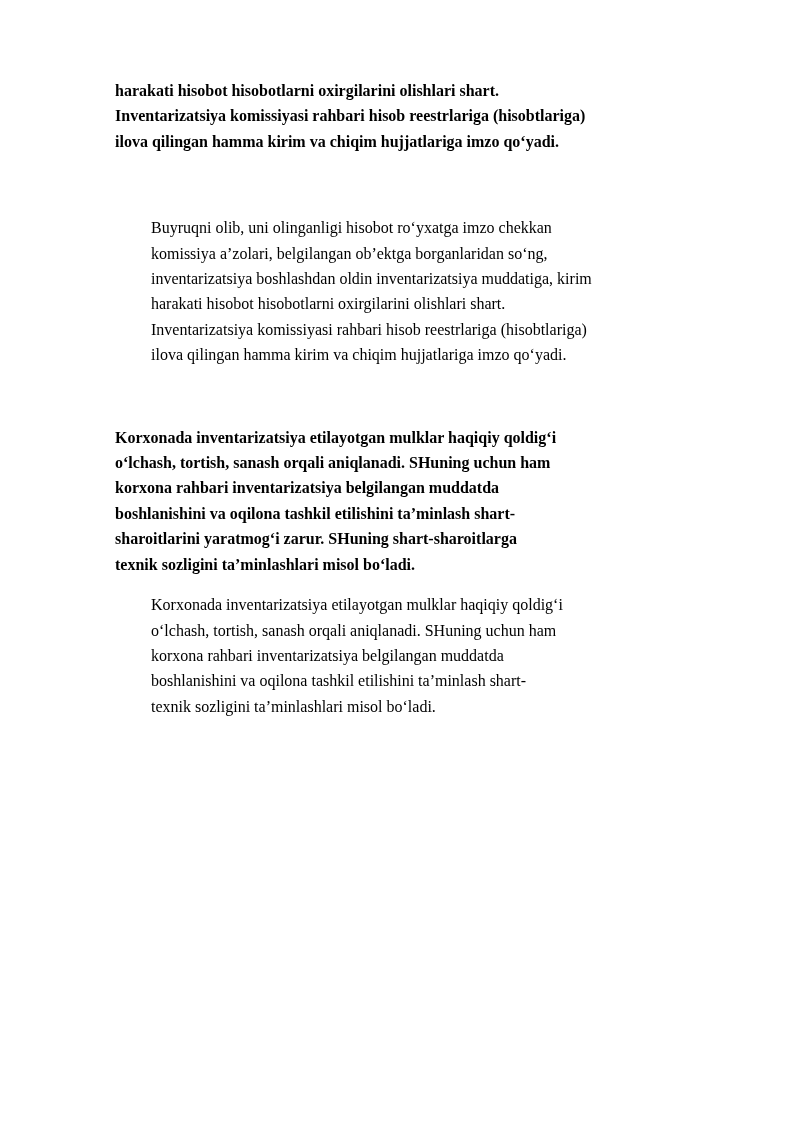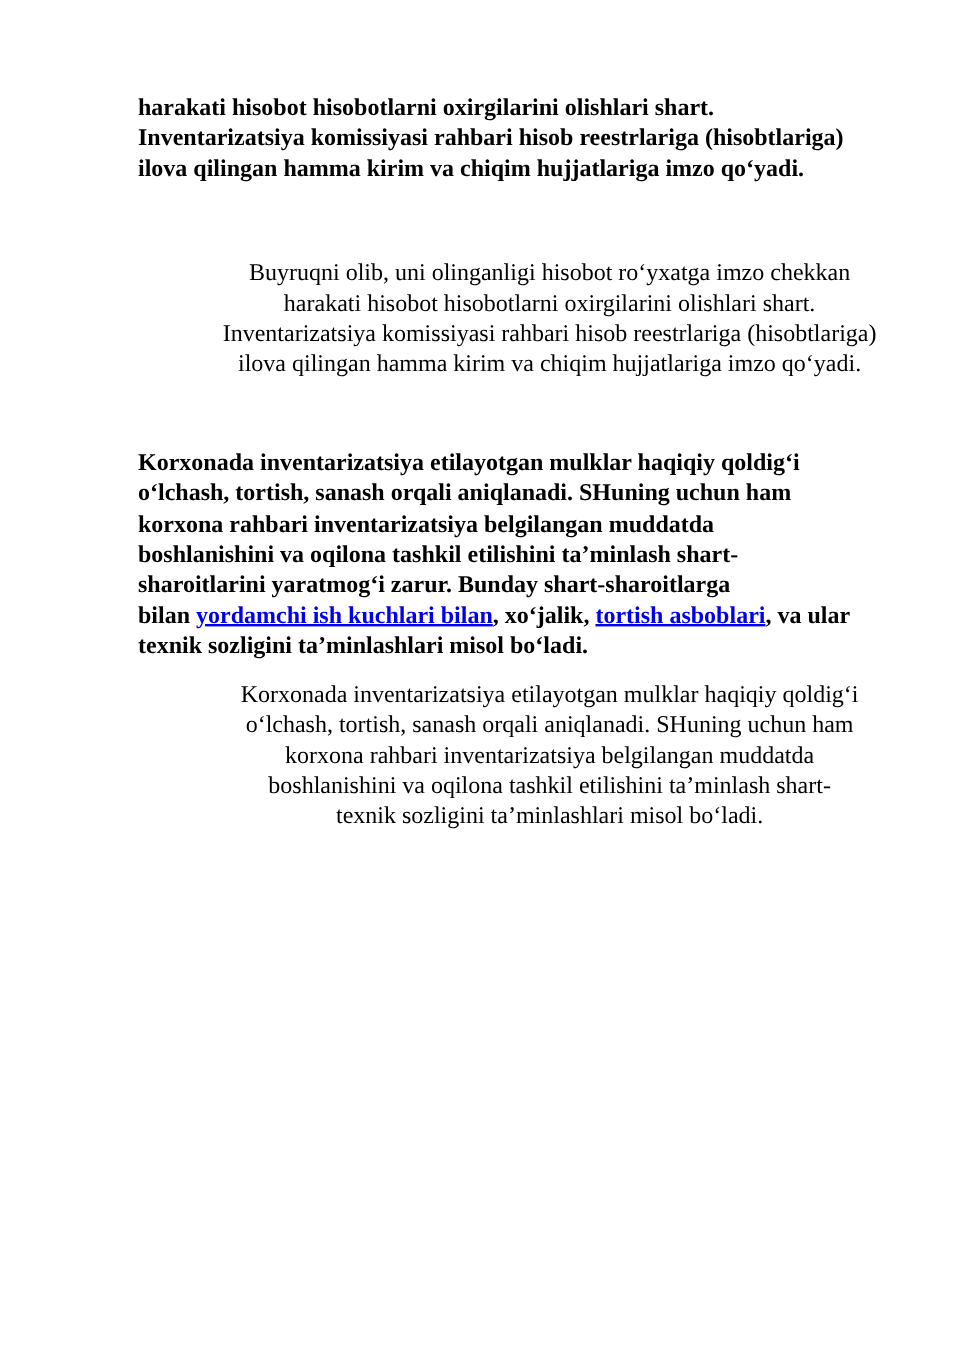--- a/index.html
+++ b/index.html
@@ -4,28 +4,28 @@
 <style>
   html, body { margin: 0; padding: 0; background: #ffffff; }
   .page {
     position: relative;
     width: 800px;
     height: 1131px;
     background: #ffffff;
     box-sizing: border-box;
     padding: 78px 35px 0 115px;
     font-family: "Liberation Serif", "DejaVu Serif", serif;
-    font-size: 20px;
+    font-size: 16px;
     line-height: 25.4px;
     color: #000000;
     overflow: hidden;
   }
   .para { margin: 0; }
   .para.bold { font-weight: bold; }
-  .para.indent { margin-left: 36px; text-align: center; }
+  .para.indent { margin-left: 36px; }
   
   .para:nth-child(1) { margin-bottom: 61px; }
   .para:nth-child(2) { margin-bottom: 57px; }
   .para:nth-child(3) { margin-bottom: 15px; }
   .line { white-space: nowrap; }
   a.doclink {
     color: #0000ee;
     text-decoration: underline;
     cursor: pointer;
   }
@@ -34,31 +34,32 @@
 <body>
 
 <div class="page">
     <div class="para bold">
       <div class="line"><span>harakati hisobot hisobotlarni oxirgilarini olishlari shart.</span></div>
       <div class="line"><span>Inventarizatsiya komissiyasi rahbari hisob reestrlariga (hisobtlariga)</span></div>
       <div class="line"><span>ilova qilingan hamma kirim va chiqim hujjatlariga imzo qo‘yadi.</span></div>
     </div>
     <div class="para normal indent">
       <div class="line"><span>Buyruqni olib, uni olinganligi hisobot ro‘yxatga imzo chekkan</span></div>
+      <div class="line"><span>komissiya a’zolari, belgilangan ob’ektga borganlaridan so‘ng,</span></div>
+      <div class="line"><span>inventarizatsiya boshlashdan oldin inventarizatsiya muddatiga, kirim</span></div>
       <div class="line"><span>harakati hisobot hisobotlarni oxirgilarini olishlari shart.</span></div>
       <div class="line"><span>Inventarizatsiya komissiyasi rahbari hisob reestrlariga (hisobtlariga)</span></div>
       <div class="line"><span>ilova qilingan hamma kirim va chiqim hujjatlariga imzo qo‘yadi.</span></div>
     </div>
     <div class="para bold">
       <div class="line"><span>Korxonada inventarizatsiya etilayotgan mulklar haqiqiy qoldig‘i</span></div>
       <div class="line"><span>o‘lchash, tortish, sanash orqali aniqlanadi. SHuning uchun ham</span></div>
       <div class="line"><span>korxona rahbari inventarizatsiya belgilangan muddatda</span></div>
       <div class="line"><span>boshlanishini va oqilona tashkil etilishini ta’minlash shart-</span></div>
-      <div class="line"><span>sharoitlarini yaratmog‘i zarur. Bunday shart-sharoitlarga</span></div>
-      <div class="line"><span>bilan </span><a class="doclink" href="#">yordamchi ish kuchlari bilan</a><span>, xo‘jalik, </span><a class="doclink" href="#">tortish asboblari</a><span>, va ular</span></div>
+      <div class="line"><span>sharoitlarini yaratmog‘i zarur. SHuning shart-sharoitlarga</span></div>
       <div class="line"><span>texnik sozligini ta’minlashlari misol bo‘ladi.</span></div>
     </div>
     <div class="para normal indent">
       <div class="line"><span>Korxonada inventarizatsiya etilayotgan mulklar haqiqiy qoldig‘i</span></div>
       <div class="line"><span>o‘lchash, tortish, sanash orqali aniqlanadi. SHuning uchun ham</span></div>
       <div class="line"><span>korxona rahbari inventarizatsiya belgilangan muddatda</span></div>
       <div class="line"><span>boshlanishini va oqilona tashkil etilishini ta’minlash shart-</span></div>
       <div class="line"><span>texnik sozligini ta’minlashlari misol bo‘ladi.</span></div>
     </div>
   </div>

